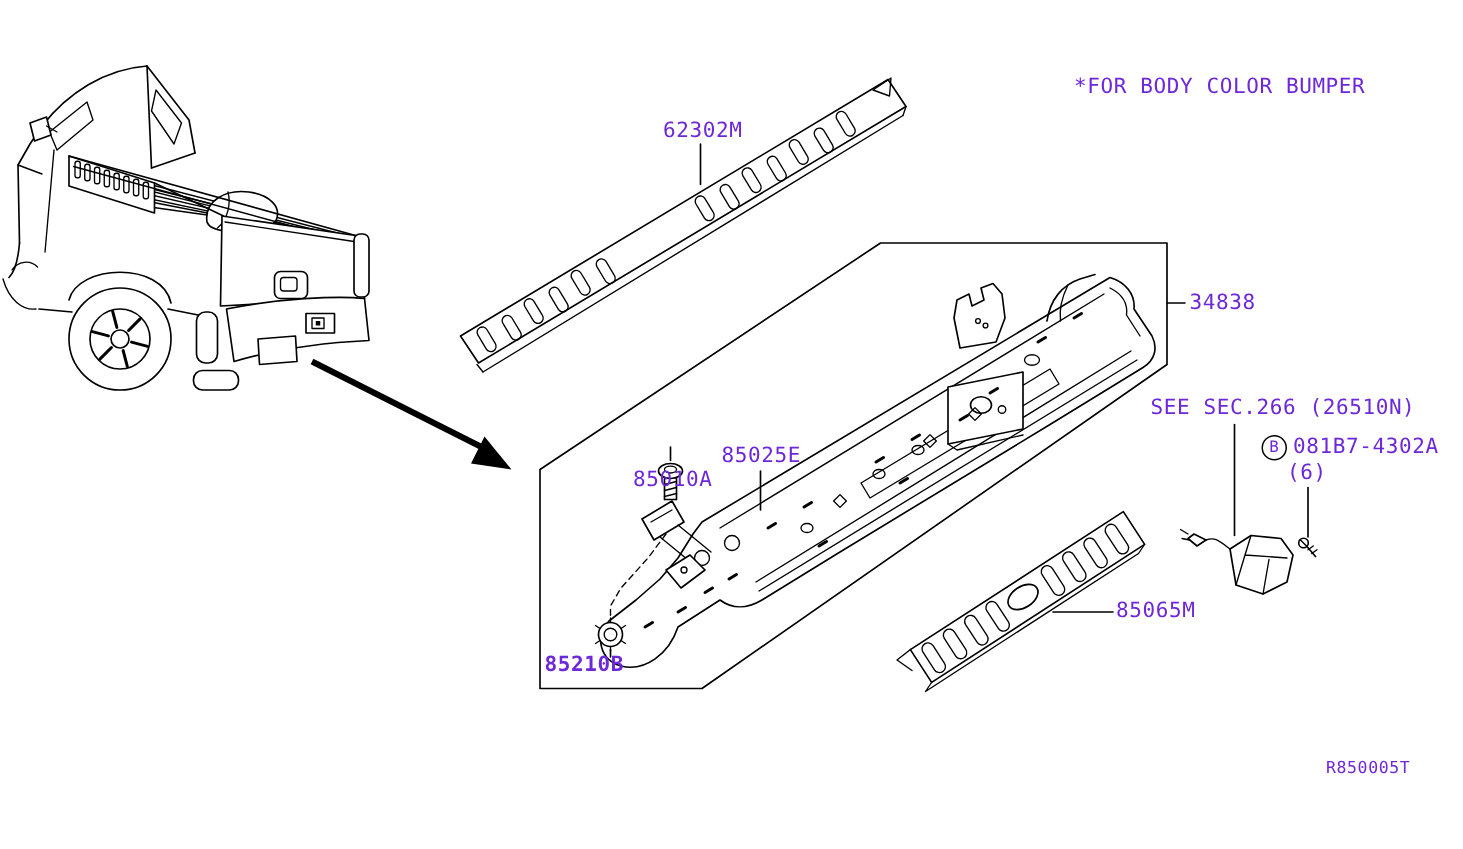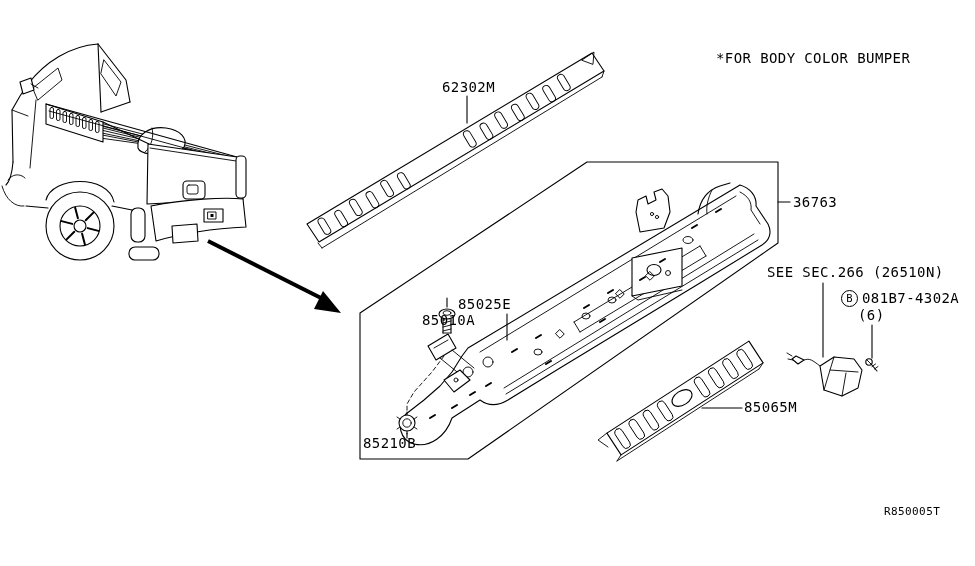--- a/index.html
+++ b/index.html
@@ -4,21 +4,21 @@
 <style>
   html,body { margin:0; padding:0; background:#fff; }
   #stage {
     position:relative; width:975px; height:566px; background:#ffffff;
     font-family:"DejaVu Sans Mono","Liberation Mono",monospace;
     color:#000; overflow:hidden;
   }
   #artwork { position:absolute; left:0; top:0; }
   .lbl {
     position:absolute; font-size:14px; letter-spacing:0.4px;
-    white-space:pre; line-height:15px; color:#000000;
+    white-space:pre; line-height:15px; color:#6d28d9;
   }
   .lbl.big { font-size:11px; }
   .refrow { display:flex; align-items:center; gap:4px; }
   .circ {
     display:inline-flex; align-items:center; justify-content:center;
     width:15px; height:15px; border:1.4px solid #000; border-radius:50%;
     font-size:10.5px; line-height:1; flex:0 0 auto;
   }
   svg .ln { fill:none; stroke:#000; stroke-width:1.1; stroke-linecap:round; stroke-linejoin:round; }
   svg .wh { fill:#fff; stroke:#000; stroke-width:1.1; stroke-linecap:round; stroke-linejoin:round; }
@@ -310,32 +310,32 @@
       <path class="ln" d="M507,314 L507,340"></path>
       <path class="ln" d="M447,298 L447,307"></path>
       <path class="ln" d="M407,433 L407,438"></path>
     </g>
   </svg>
 
   <div class="lbl" style="left:716px; top:51px;">*FOR BODY COLOR BUMPER</div>
 
   <div class="lbl" style="left:442px; top:80px;">62302M</div>
 
-  <div class="lbl" style="left:793px; top:195px;">36763</div>
+  <div class="lbl" style="left:793px; top:195px;">34838</div>
 
   <div class="lbl" style="left:767px; top:265px;">SEE SEC.266 (26510N)</div>
 
   <div class="lbl refrow" style="left:841px; top:290px;">
     <span class="circ">B</span>
     <span>081B7-4302A</span>
   </div>
   <div class="lbl" style="left:858px; top:308px;">(6)</div>
 
   <div class="lbl" style="left:422px; top:281px;margin-top:32px;">85010A</div>
 
-  <div class="lbl" style="left:458px; top:297px;">85025E</div>
-
-  <div class="lbl" style="left:363px; top:436px;">85210B</div>
+  <div class="lbl" style="left:481px; top:297px;">85025E</div>
+
+  <div class="lbl" style="left:363px; top:436px;font-weight:bold;">85210B</div>
 
   <div class="lbl" style="left:744px; top:400px;">85065M</div>
 
   <div class="lbl big" style="left:884px; top:504px;">R850005T</div>
 </div>
 
 </body></html>

